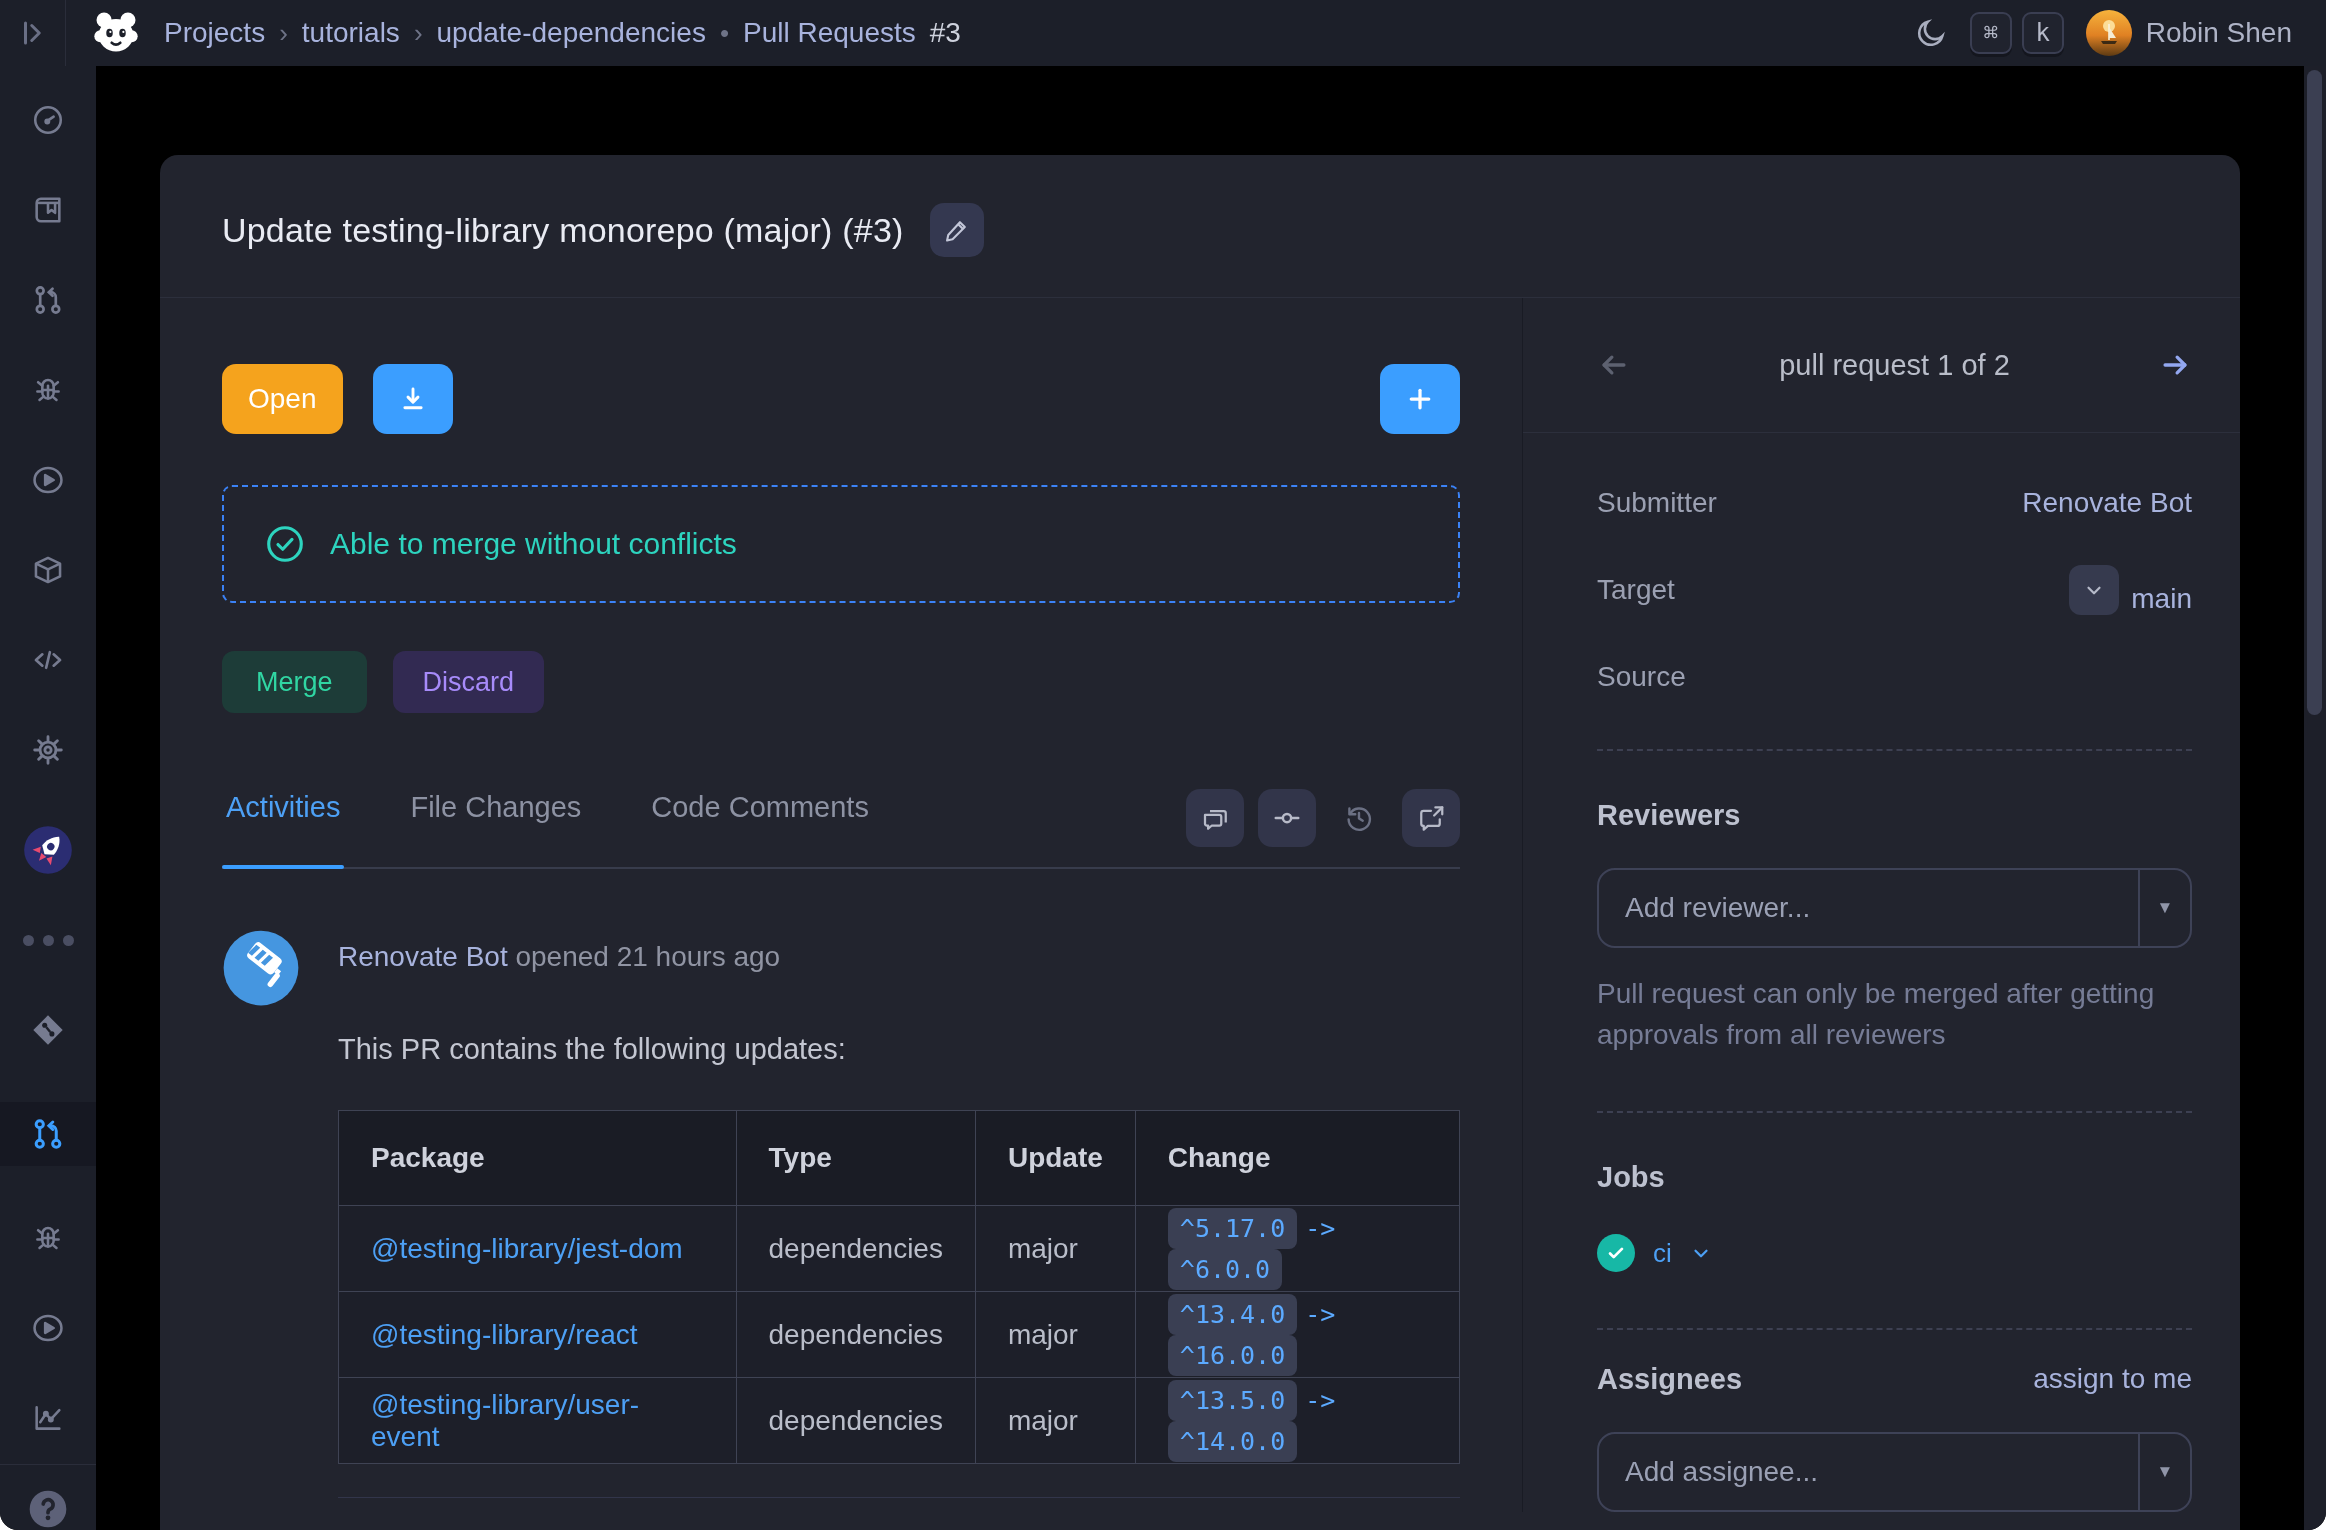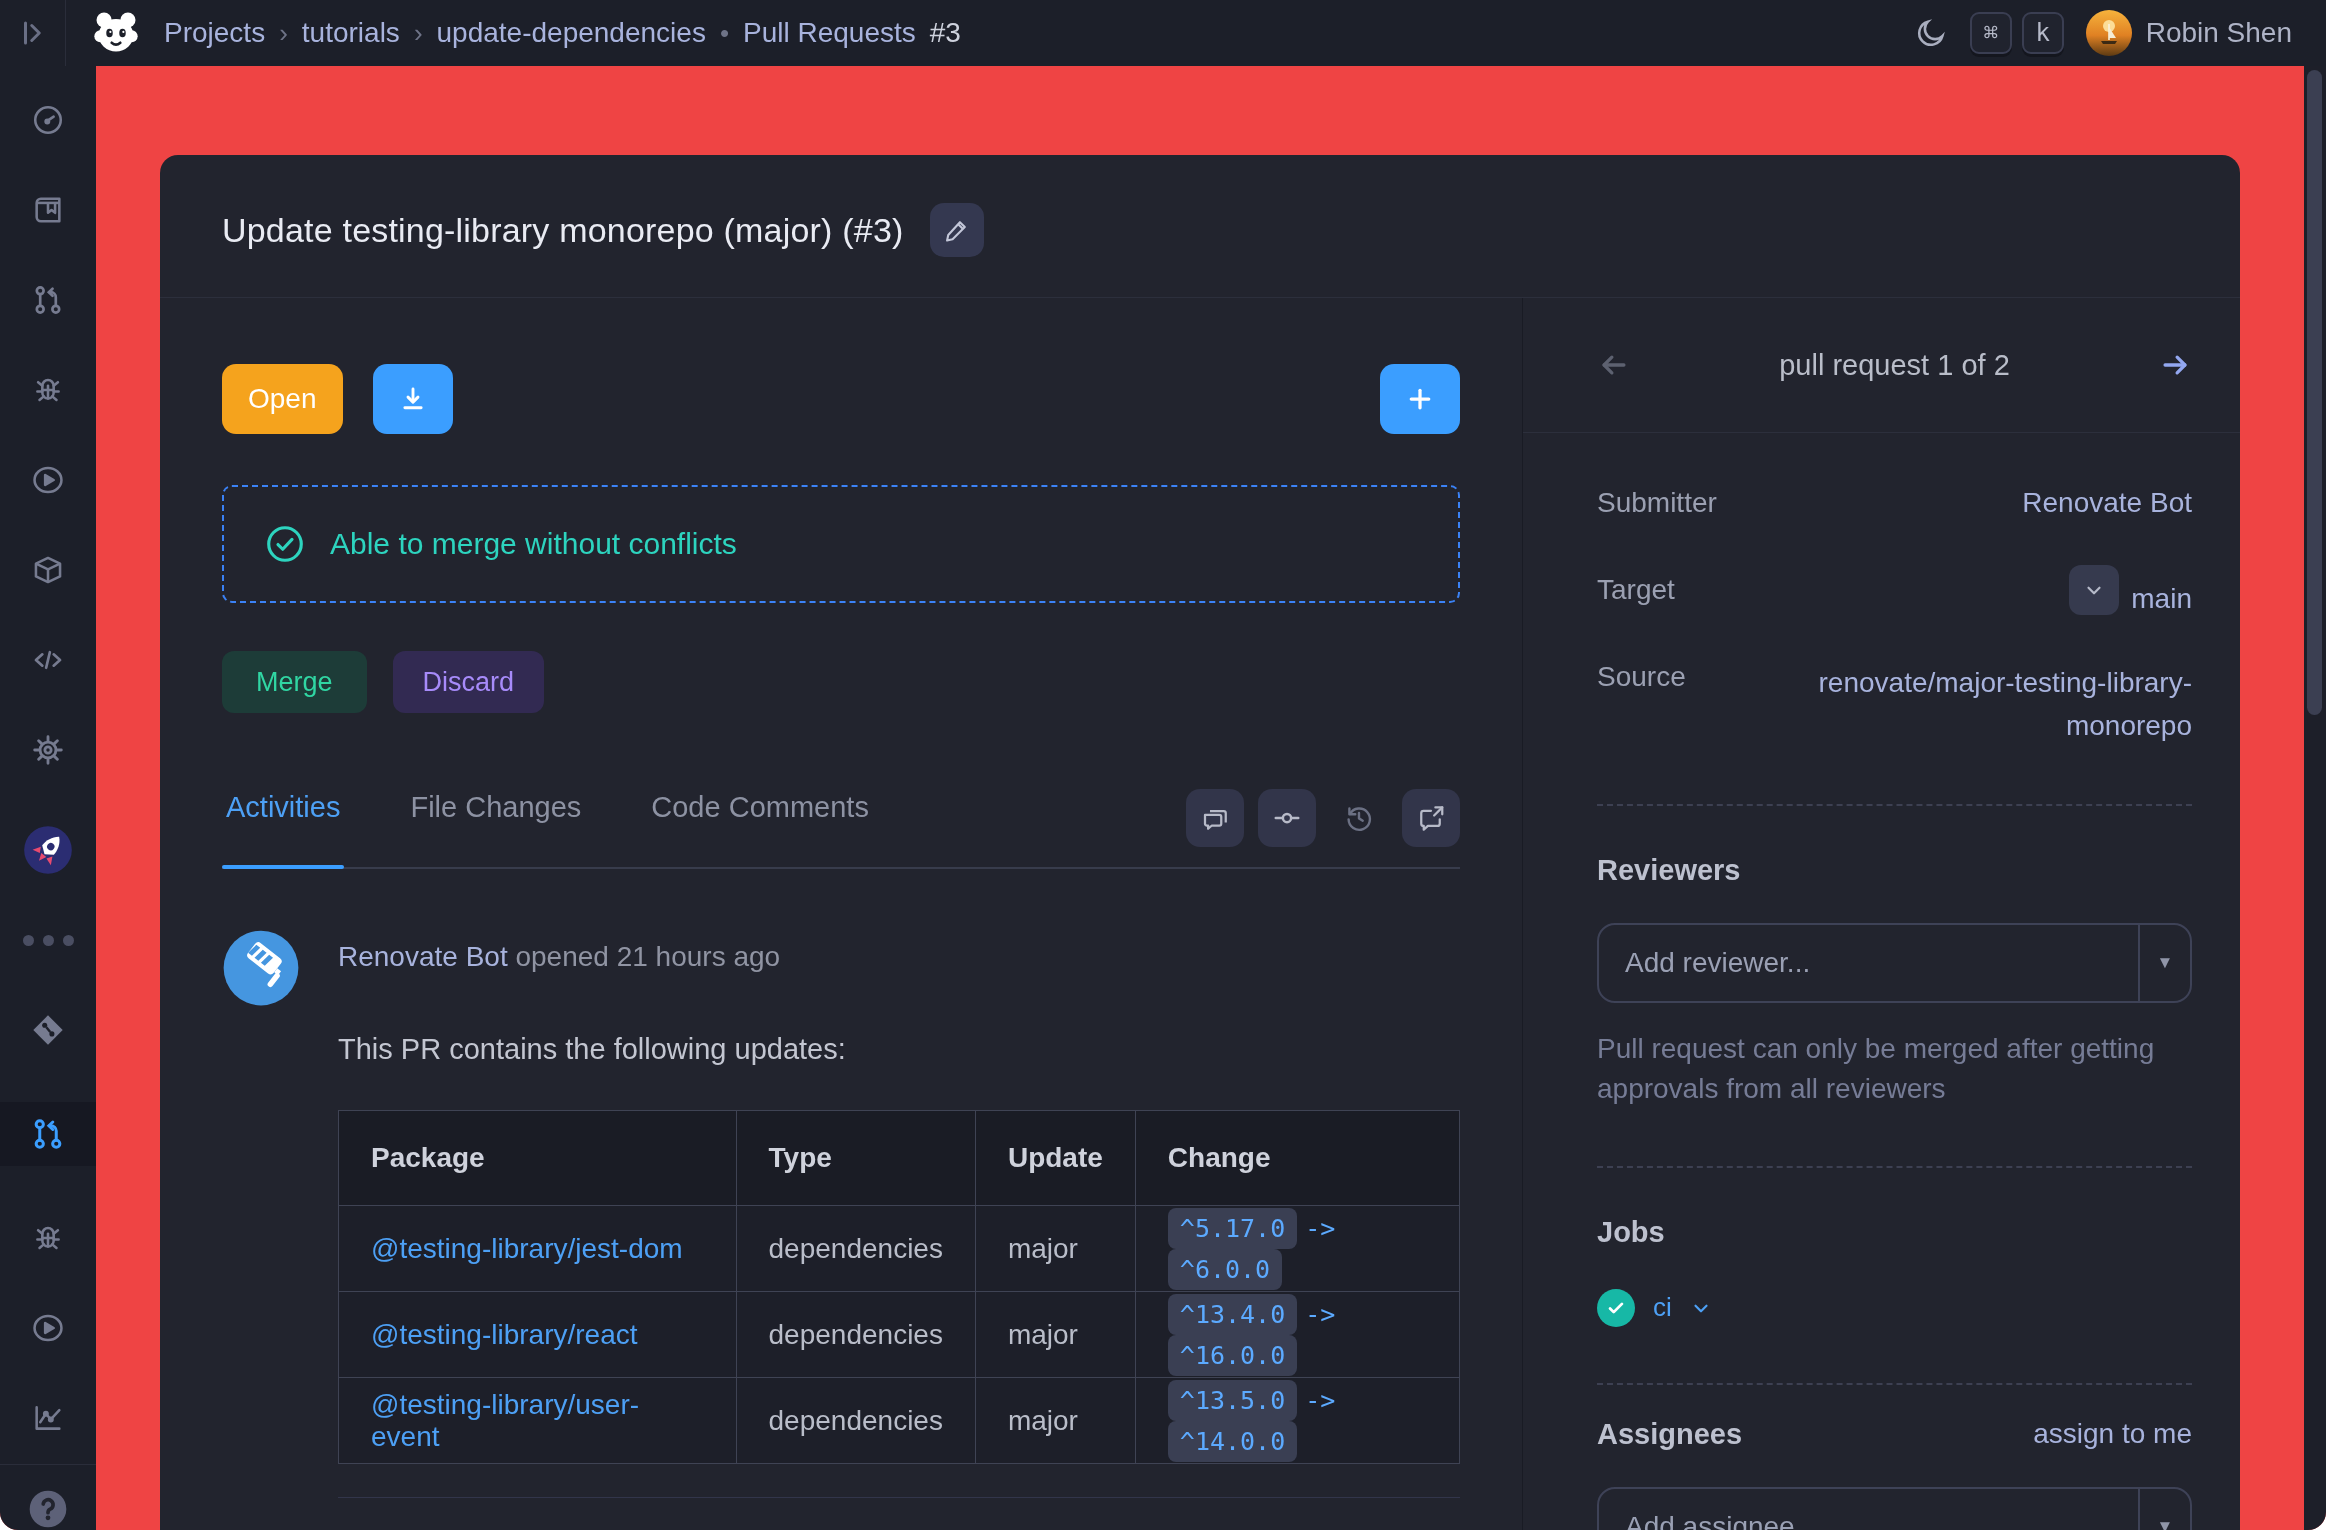--- a/index.html
+++ b/index.html
@@ -1,17 +1,17 @@
 <!DOCTYPE html>
 <html><head>
 <meta charset="utf-8">
 <style>
   * { margin:0; padding:0; box-sizing:border-box; }
   html,body { background:#ffffff; font-family:"Liberation Sans", sans-serif; }
-  .app{ position:relative; width:2326px; height:1530px; background:#ef4444;
+  .app{ position:relative; width:2326px; height:1530px; background:#000000;
         border-radius:0 0 18px 18px; overflow:hidden; color:#c6c9d4; }
 
   
   .topbar{ position:absolute; top:0; left:0; right:0; height:66px; background:#1c1f29;
            display:flex; align-items:center; z-index:5; }
   .collapse-area{ width:66px; height:100%; display:flex; align-items:center; justify-content:center;
                   border-right:1px solid #2a2d3a; cursor:pointer; }
   .logo{ margin-left:24px; display:flex; align-items:center; }
   .crumbs{ display:flex; align-items:center; gap:14px; margin-left:22px; font-size:28px; }
   .crumb-link{ color:#a8b3dd; font-weight:500; text-decoration:none; cursor:pointer; }
@@ -500,21 +500,20 @@
                 <svg width="22" height="22" viewBox="0 0 24 24" fill="none" stroke="#b6bac9" stroke-width="2.4" stroke-linecap="round" stroke-linejoin="round">
                   <path d="M6 9.5l6 6 6-6"></path>
                 </svg>
               </button>
               <a class="meta-value">main</a>
             </span>
           </div>
 
           <div class="meta-row source" style="margin-top:46px;">
             <span class="meta-label">Source</span>
-            <a class="meta-value source-val">renovate/major-testing-library-monorepo</a>
           </div>
 
           <hr class="dashed-divider">
 
           <h3 class="sec-heading">Reviewers</h3>
           <div class="select">
             <span class="select-text">Add reviewer...</span>
             <span class="select-caret">▼</span>
           </div>
           <p class="help-text">Pull request can only be merged after getting approvals from all reviewers</p>

